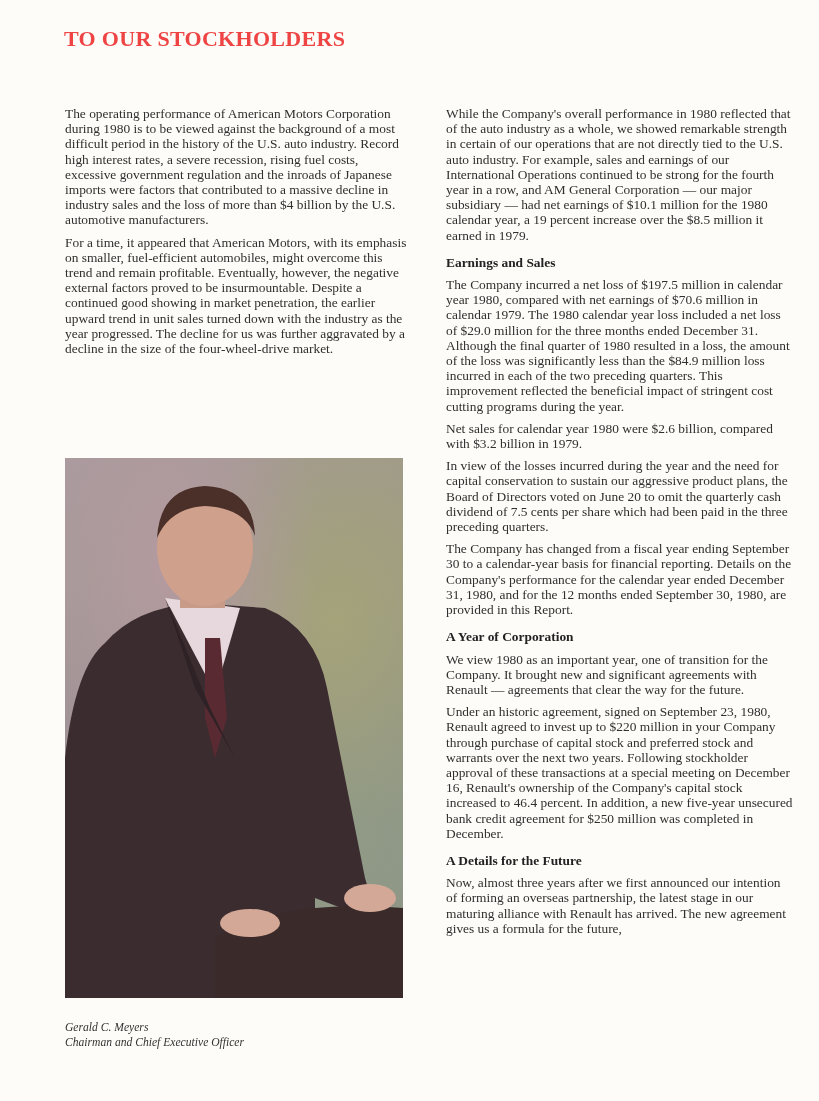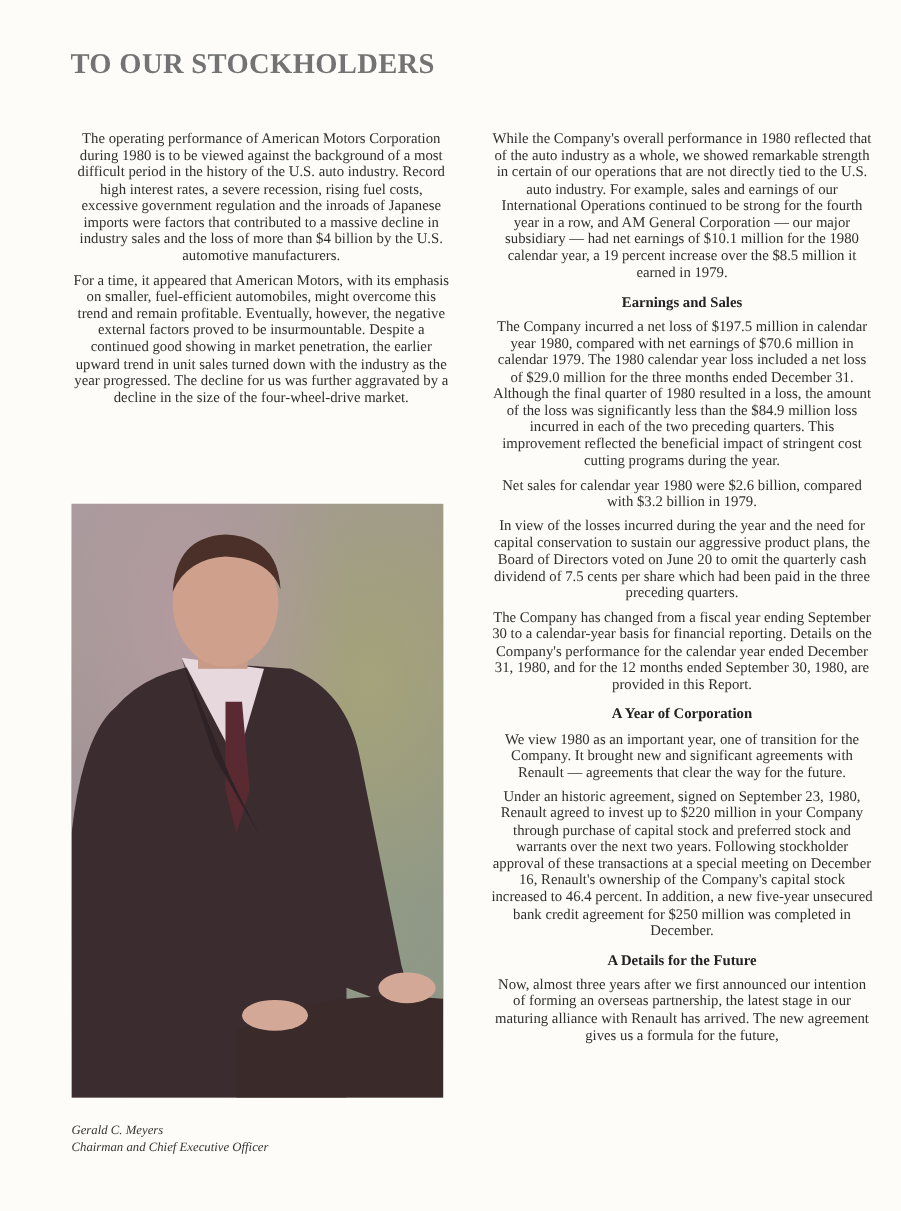--- a/index.html
+++ b/index.html
@@ -4,29 +4,28 @@
 <style>
   html, body { margin: 0; padding: 0; }
   body {
     width: 819px; height: 1101px; overflow: hidden;
     background: #fdfcf8;
     font-family: "Liberation Serif", "DejaVu Serif", serif;
     color: #2a2a2a;
     position: relative;
   }
   .page-title {
-    position: absolute; left: 64px; top: 43px;
-    font-size: 26px; font-weight: bold; letter-spacing: 0.3px;
-    color: #737373; margin: 0;
+    position: absolute; left: 64px; top: 26px;
+    font-size: 22px; font-weight: bold; letter-spacing: 0.3px;
+    color: #ef4444; margin: 0;
   }
   .col {
-    position: absolute; top: 118px;
+    position: absolute; top: 106px;
     font-size: 13.4px; line-height: 15.2px;
     color: #2f2f2f;
-    text-align: center;
   }
   .col-left { left: 65px; width: 345px; }
   .col-right { left: 446px; width: 348px; }
   .col p { margin: 0 0 7px 0; }
   .col h2 {
     font-size: 13.4px; font-weight: bold; margin: 12px 0 7px 0;
     color: #222;
   }
   .portrait {
     position: absolute; left: 65px; top: 458px; width: 338px; height: 540px;

